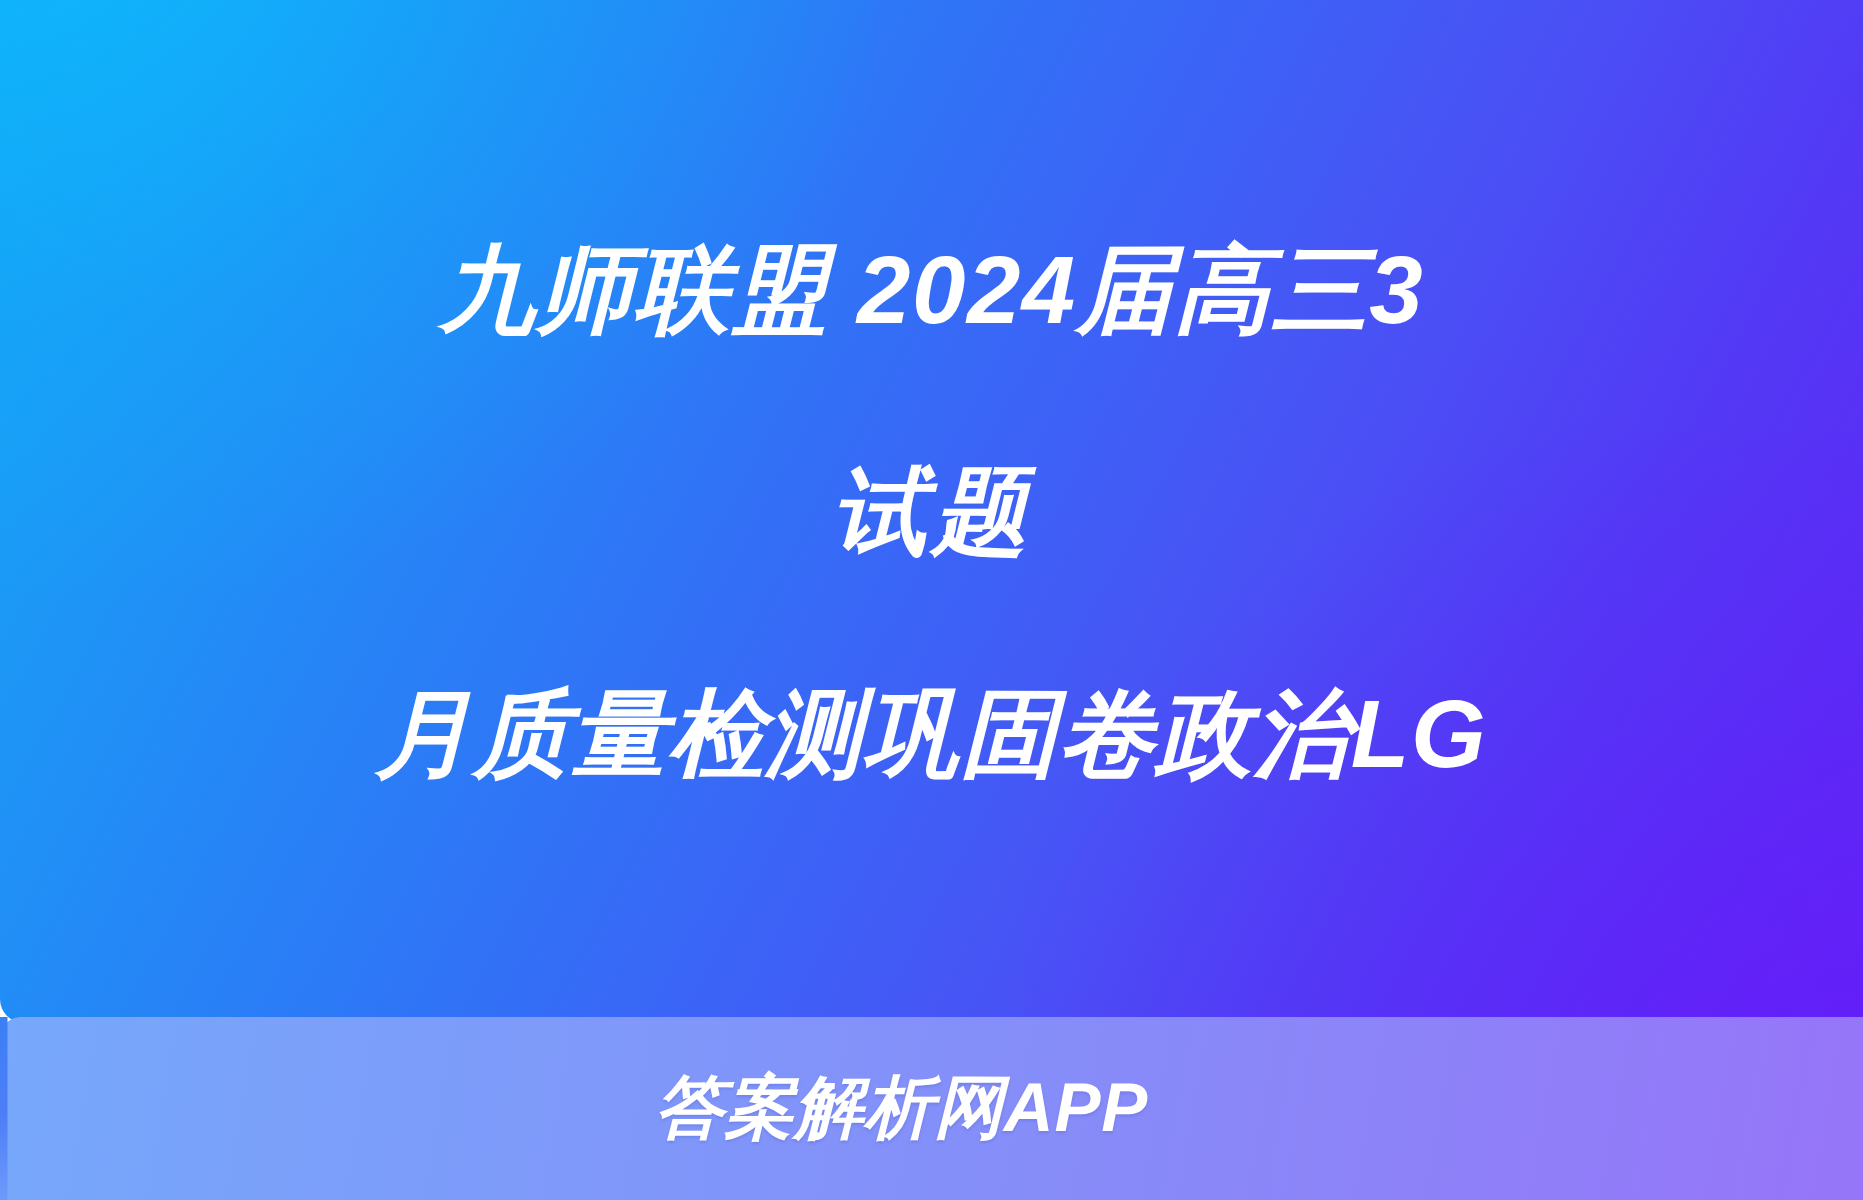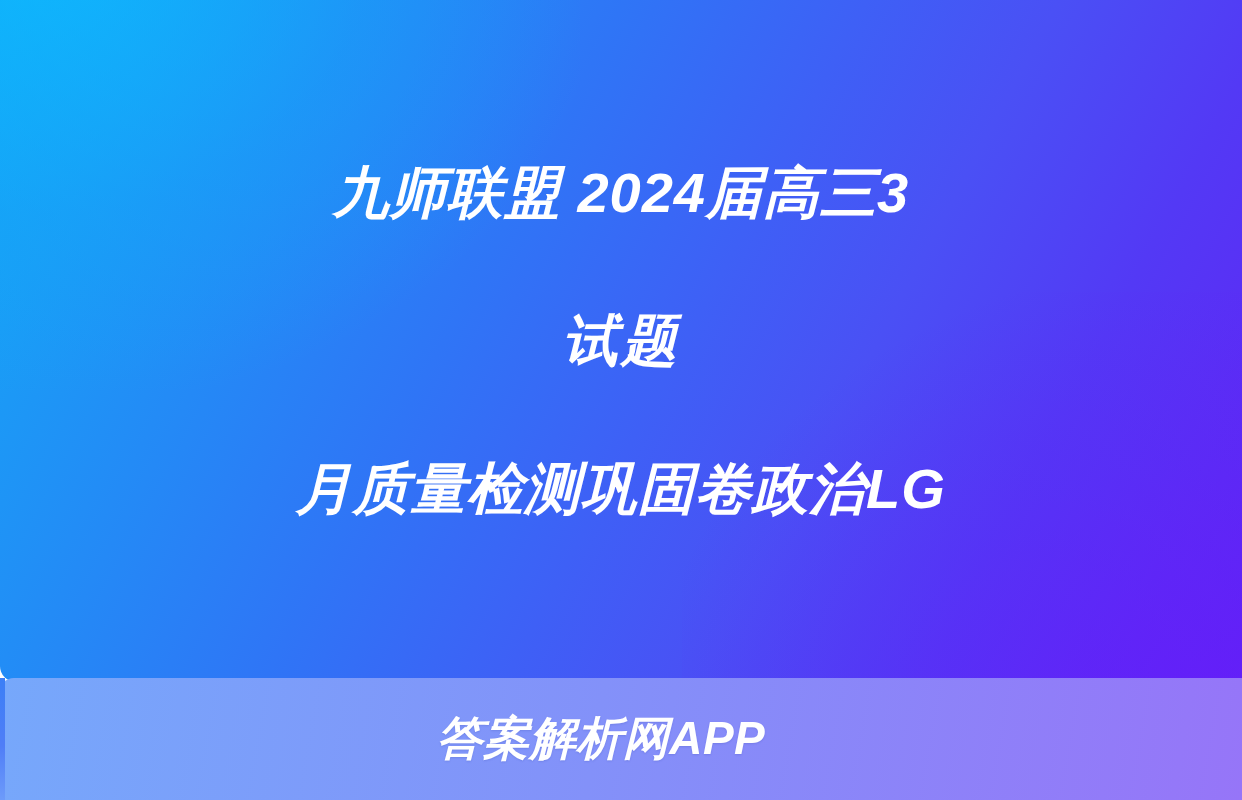--- a/index.html
+++ b/index.html
@@ -119,21 +119,21 @@
     display: flex;
     flex-direction: column;
     align-items: center;
     justify-content: center;
     padding: 0 56px;
     box-sizing: border-box;
   }
 
   .title-line {
     color: #ffffff;
-    font-size: 56px;
+    font-size: 64px;
     line-height: 148px;
     font-weight: 700;
     font-style: italic;
     letter-spacing: 1px;
     white-space: nowrap;
     text-align: right;
   }
 
   .title-line.line3 { letter-spacing: 3px; }
 </style>

